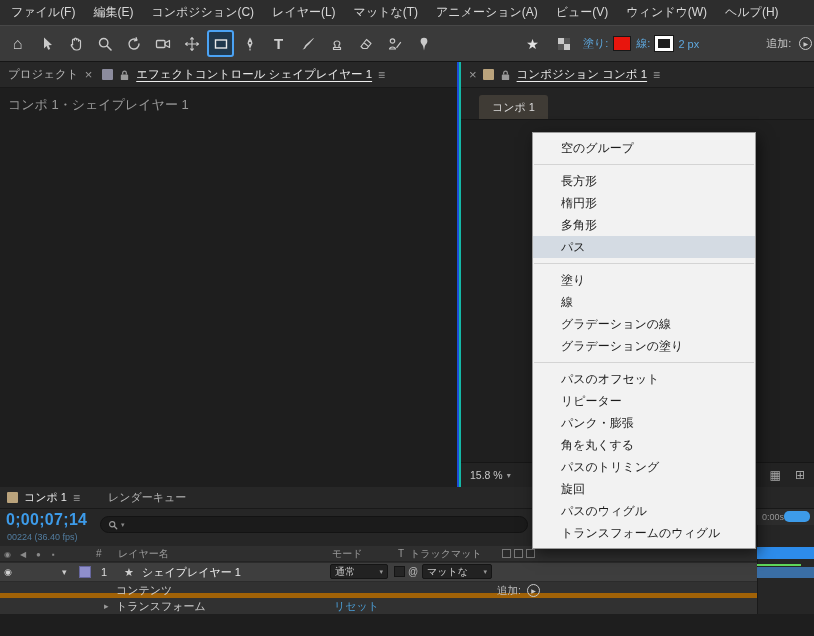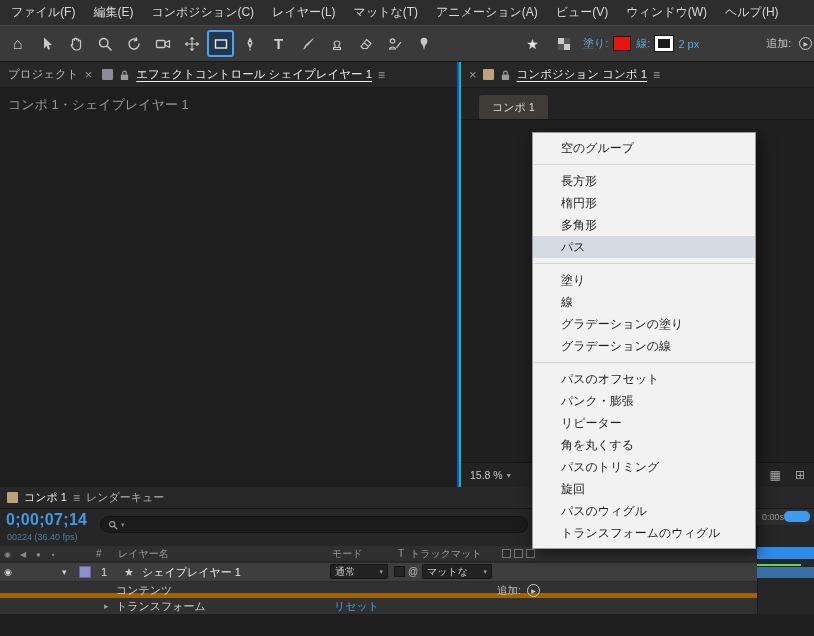--- a/index.html
+++ b/index.html
@@ -242,21 +242,21 @@
         <span>⊞</span>
       </span>
     </div>
   </div>
 
   <div id="timeline">
     <div id="tl-tabbar">
       <span class="panel-icon tan"></span>
       <span class="tab-active" style="text-decoration:none">コンポ 1</span>
       <span class="menu-glyph">≡</span>
-      <span style="">レンダーキュー</span>
+      <span style="margin-left:22px">レンダーキュー</span>
     </div>
 
     <div id="tl-timerow">
       <span id="tl-timecode">0;00;07;14</span>
       <span id="tl-frameinfo">00224 (36.40 fps)</span>
       <div id="tl-search">
         <svg width="10" height="10" viewBox="0 0 16 16">
             <circle cx="6.7" cy="6.7" r="4.2" fill="none" stroke="#9a9a9a" stroke-width="1.8"></circle>
             <line x1="10" y1="10" x2="14" y2="14" stroke="#9a9a9a" stroke-width="2" stroke-linecap="round"></line>
           </svg>
@@ -325,26 +325,26 @@
   <div id="shape-menu">
     <div class="smi">空のグループ</div>
     <div class="smsep"></div>
     <div class="smi">長方形</div>
     <div class="smi">楕円形</div>
     <div class="smi">多角形</div>
     <div class="smi hl">パス</div>
     <div class="smsep"></div>
     <div class="smi">塗り</div>
     <div class="smi">線</div>
+    <div class="smi">グラデーションの線</div>
     <div class="smi">グラデーションの塗り</div>
-    <div class="smi">グラデーションの線</div>
     <div class="smsep"></div>
     <div class="smi">パスのオフセット</div>
+    <div class="smi">リピーター</div>
     <div class="smi">パンク・膨張</div>
-    <div class="smi">リピーター</div>
     <div class="smi">角を丸くする</div>
     <div class="smi">パスのトリミング</div>
     <div class="smi">旋回</div>
     <div class="smi">パスのウィグル</div>
     <div class="smi">トランスフォームのウィグル</div>
   </div>
 
 </div>
 
 </body></html>

